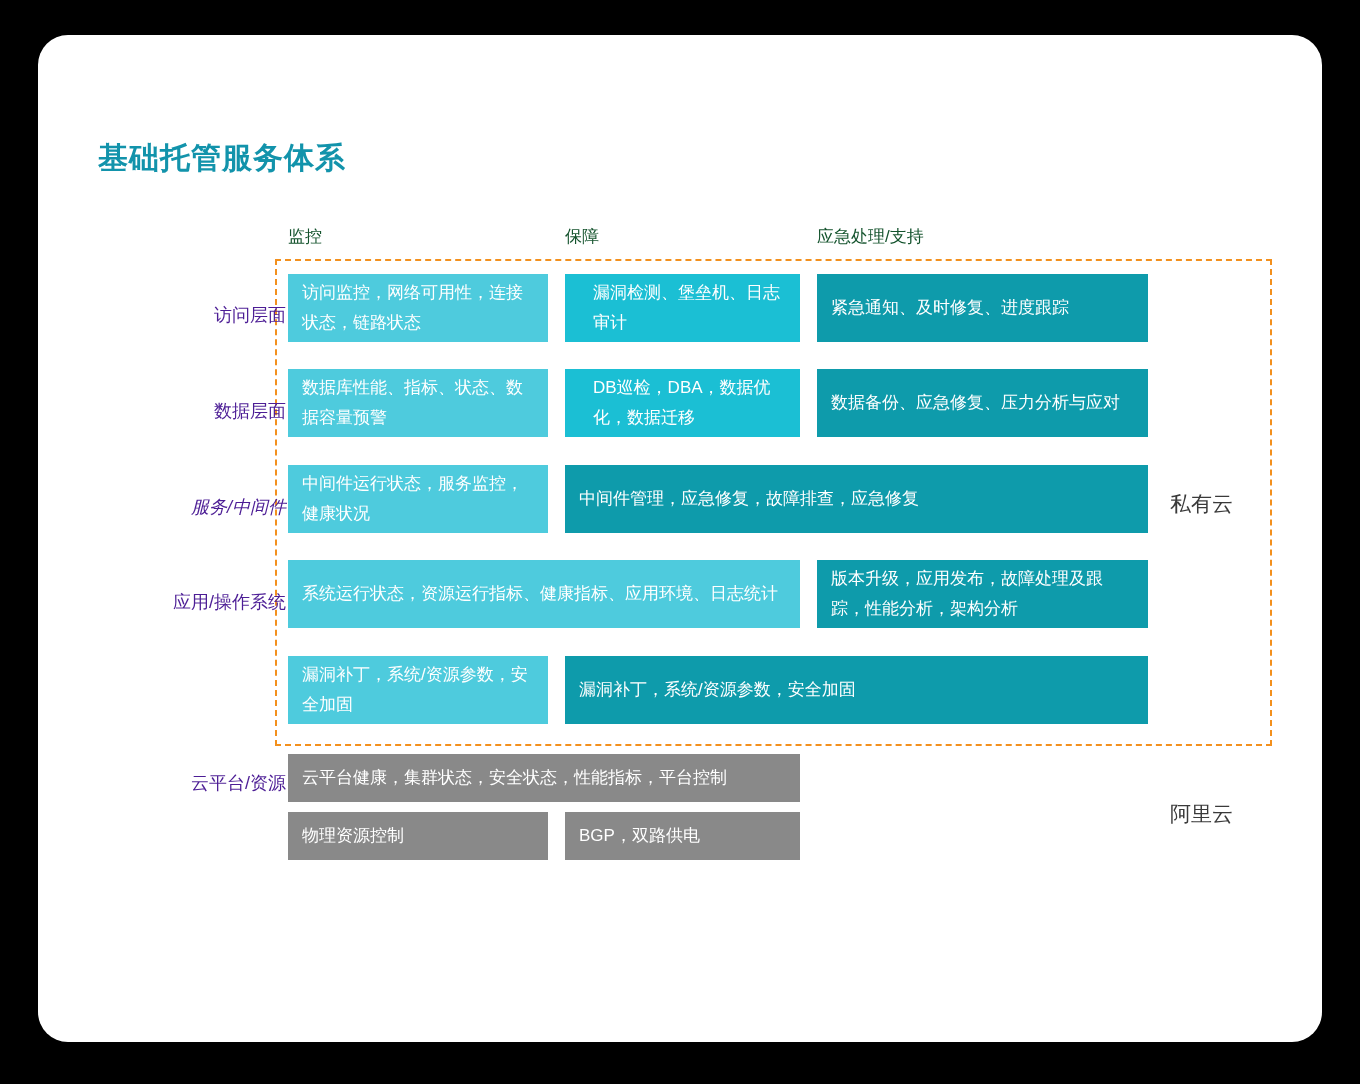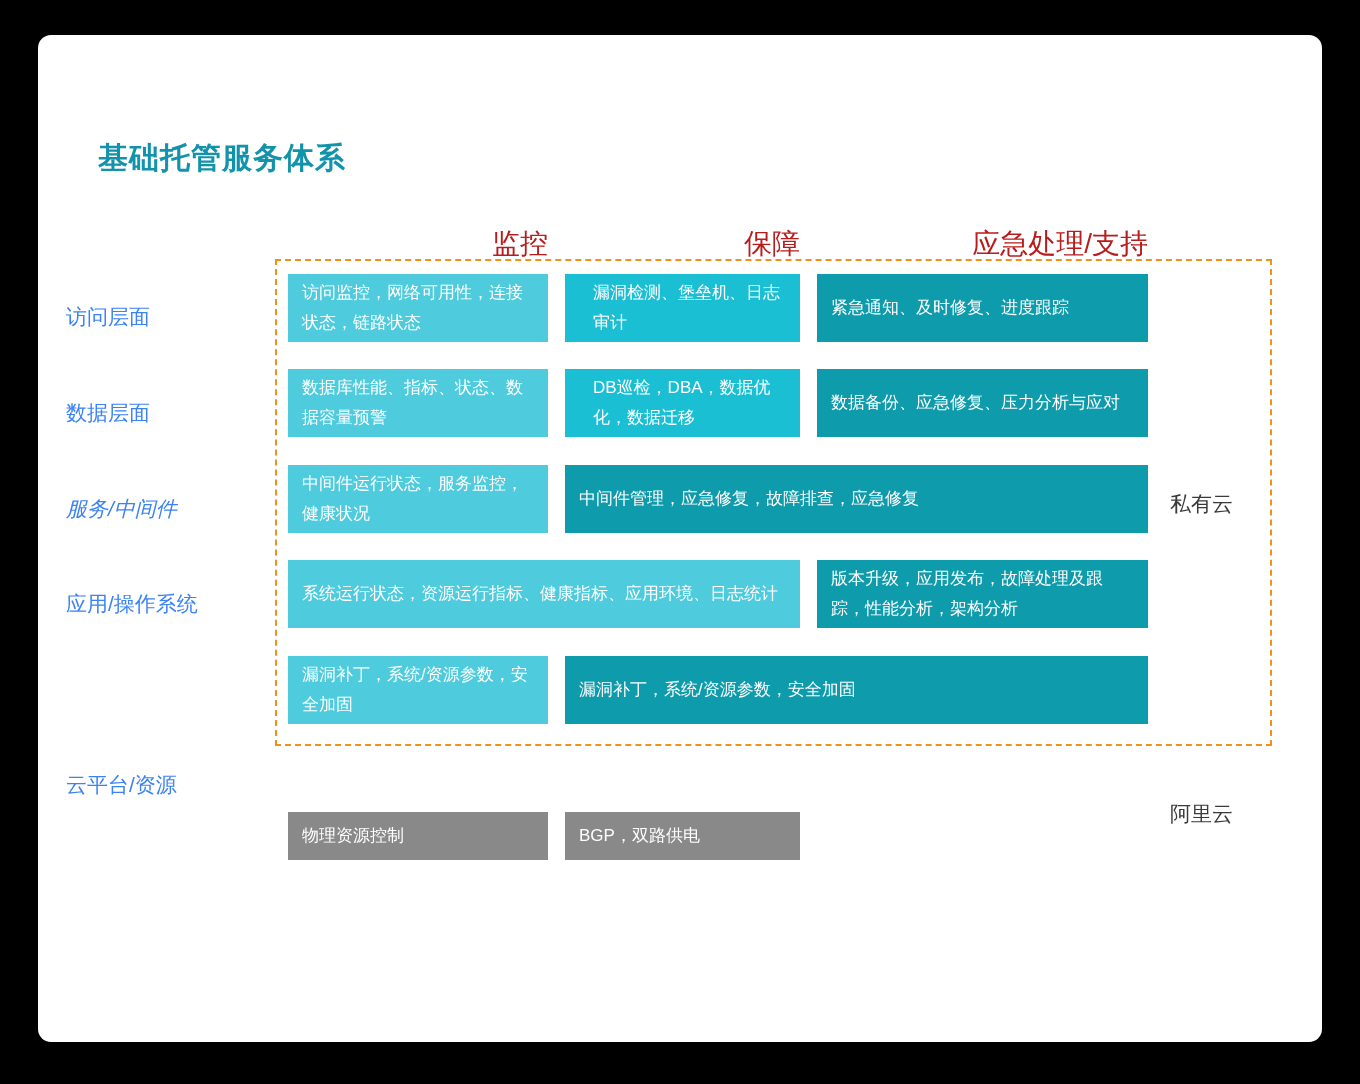--- a/index.html
+++ b/index.html
@@ -13,21 +13,21 @@
   body {
     font-family: "Liberation Sans", "DejaVu Sans", sans-serif;
   }
   #card {
     position: absolute;
     left: 38px;
     top: 35px;
     width: 1284px;
     height: 1007px;
     background: #ffffff;
-    border-radius: 13px;
+    border-radius: 30px;
   }
   #title {
     position: absolute;
     left: 60px;
     top: 103px;
     font-size: 30px;
     font-weight: bold;
     color: #1293ab;
     letter-spacing: 1px;
     white-space: nowrap;
@@ -40,36 +40,36 @@
     top: 224px;
     width: 997px;
     height: 487px;
     border: 2px dashed #f3901d;
     box-sizing: border-box;
   }
 
   
   .col-header {
     position: absolute;
-    font-size: 28px;
-    color: #b91c1c;
-    white-space: nowrap;
-    text-align: right;
+    font-size: 17px;
+    color: #14532d;
+    white-space: nowrap;
+    text-align: left;
   }
   #col-header-0 { left: 250px; top: 190px; width: 260px; }
   #col-header-1 { left: 527px; top: 190px; width: 235px; }
   #col-header-2 { left: 779px; top: 190px; width: 331px; }
 
   
   .row-label {
     position: absolute;
-    font-size: 21px;
-    color: #3b82f6;
-    white-space: nowrap;
-    text-align: left;
+    font-size: 18px;
+    color: #4c1d95;
+    white-space: nowrap;
+    text-align: right;
     width: 220px;
     left: 28px;
   }
   #row-label-0 { top: 268px; }
   #row-label-1 { top: 364px; }
   #row-label-2 { top: 460px; font-style: italic; }
   #row-label-3 { top: 555px; }
   #row-label-4 { top: 736px; }
   #row-label-5 { top: 790px; }
 
@@ -187,20 +187,23 @@
       <span>版本升级，应用发布，故障处理及跟踪，性能分析，架构分析</span>
     </div>
 
   <div class="cell c-light" id="cell-r4c0">
       <span>漏洞补丁，系统/资源参数，安全加固</span>
     </div>
   <div class="cell c-dark" id="cell-r4span">
       <span>漏洞补丁，系统/资源参数，安全加固</span>
     </div>
 
+  <div class="cell c-gray" id="cell-g0span">
+      <span>云平台健康，集群状态，安全状态，性能指标，平台控制</span>
+    </div>
   <div class="cell c-gray" id="cell-g1c0">
       <span>物理资源控制</span>
     </div>
   <div class="cell c-gray" id="cell-g1c1">
       <span>BGP，双路供电</span>
     </div>
 
 </div>
 
 </body></html>

